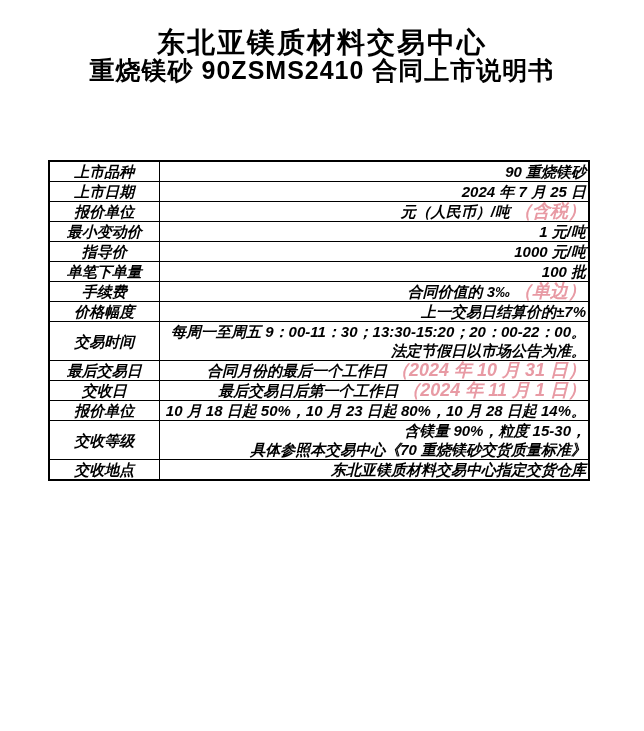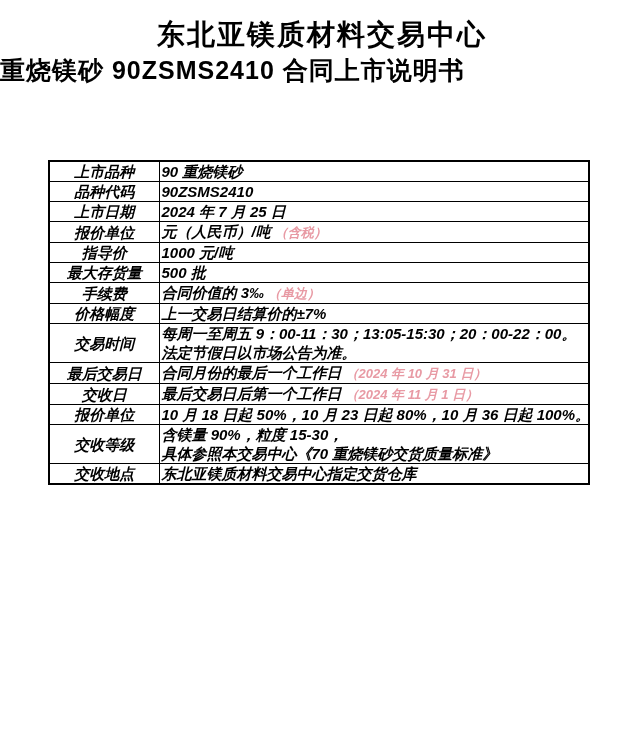--- a/index.html
+++ b/index.html
@@ -7,27 +7,27 @@
   body {
     width: 644px; height: 731px;
     font-family: "Liberation Sans", "DejaVu Sans", sans-serif;
     color: #000;
     position: relative;
     overflow: hidden;
   }
   .doc { position: relative; width: 644px; height: 731px; background: #fff; }
 
   .title-1 {
-    position: absolute; top: 16px; left: 0; width: 100%;
+    position: absolute; top: 24px; left: 0; width: 100%;
     text-align: center;
     font-size: 28px; font-weight: bold; letter-spacing: 2px;
   }
   .title-2 {
     position: absolute; top: 54px; left: 0; width: 100%;
-    text-align: left;
+    text-align: center;
     font-size: 25px; font-weight: bold; letter-spacing: 1px;
   }
 
   table.spec {
     position: absolute; top: 160px; left: 48px;
     width: 542px;
     border-collapse: collapse;
     border: 2px solid #000;
     table-layout: fixed;
     font-style: italic;
@@ -41,109 +41,109 @@
     padding: 0 2px;
     vertical-align: middle;
     white-space: nowrap;
     overflow: hidden;
   }
   td.label-cell {
     width: 110px;
     text-align: center;
     font-size: 16px;
   }
-  td.value-cell { text-align: left; }
+  td.value-cell { text-align: right; }
   tr.tall td { height: 38px; }
   .value-line { line-height: 19px; }
   .pink {
     color: var(--pink, #e89aa4);
-    font-size: 13px;
+    font-size: 18px;
     margin-left: 4px;
   }
 </style>
 </head>
 <body>
 
 <div class="doc">
   <div class="title-1">东北亚镁质材料交易中心</div>
   <div class="title-2">重烧镁砂 90ZSMS2410 合同上市说明书</div>
 
   <table class="spec">
     <tbody>
         <tr>
           <td class="label-cell">上市品种</td>
           <td class="value-cell">
             <div class="value-line"><span>90 重烧镁砂</span></div>
           </td>
         </tr>
         <tr>
-          <td class="label-cell">品种代码</td>
-          <td class="value-cell">
-            <div class="value-line"><span>90ZSMS2410</span></div>
-          </td>
-        </tr>
-        <tr>
           <td class="label-cell">上市日期</td>
           <td class="value-cell">
             <div class="value-line"><span>2024 年 7 月 25 日</span></div>
           </td>
         </tr>
         <tr>
           <td class="label-cell">报价单位</td>
           <td class="value-cell">
             <div class="value-line"><span>元（人民币）/吨</span><span class="pink">（含税）</span></div>
           </td>
         </tr>
         <tr>
+          <td class="label-cell">最小变动价</td>
+          <td class="value-cell">
+            <div class="value-line"><span>1 元/吨</span></div>
+          </td>
+        </tr>
+        <tr>
           <td class="label-cell">指导价</td>
           <td class="value-cell">
             <div class="value-line"><span>1000 元/吨</span></div>
           </td>
         </tr>
         <tr>
-          <td class="label-cell">最大存货量</td>
+          <td class="label-cell">单笔下单量</td>
           <td class="value-cell">
-            <div class="value-line"><span>500 批</span></div>
+            <div class="value-line"><span>100 批</span></div>
           </td>
         </tr>
         <tr>
           <td class="label-cell">手续费</td>
           <td class="value-cell">
             <div class="value-line"><span>合同价值的 3‰</span><span class="pink">（单边）</span></div>
           </td>
         </tr>
         <tr>
           <td class="label-cell">价格幅度</td>
           <td class="value-cell">
             <div class="value-line"><span>上一交易日结算价的±7%</span></div>
           </td>
         </tr>
         <tr class="tall">
           <td class="label-cell">交易时间</td>
           <td class="value-cell">
-            <div class="value-line"><span>每周一至周五 9：00-11：30；13:05-15:30；20：00-22：00。</span></div>
+            <div class="value-line"><span>每周一至周五 9：00-11：30；13:30-15:20；20：00-22：00。</span></div>
             <div class="value-line"><span>法定节假日以市场公告为准。</span></div>
           </td>
         </tr>
         <tr>
           <td class="label-cell">最后交易日</td>
           <td class="value-cell">
             <div class="value-line"><span>合同月份的最后一个工作日</span><span class="pink">（2024 年 10 月 31 日）</span></div>
           </td>
         </tr>
         <tr>
           <td class="label-cell">交收日</td>
           <td class="value-cell">
             <div class="value-line"><span>最后交易日后第一个工作日</span><span class="pink">（2024 年 11 月 1 日）</span></div>
           </td>
         </tr>
         <tr>
           <td class="label-cell">报价单位</td>
           <td class="value-cell">
-            <div class="value-line"><span>10 月 18 日起 50%，10 月 23 日起 80%，10 月 36 日起 100%。</span></div>
+            <div class="value-line"><span>10 月 18 日起 50%，10 月 23 日起 80%，10 月 28 日起 14%。</span></div>
           </td>
         </tr>
         <tr class="tall">
           <td class="label-cell">交收等级</td>
           <td class="value-cell">
             <div class="value-line"><span>含镁量 90%，粒度 15-30，</span></div>
             <div class="value-line"><span>具体参照本交易中心《70 重烧镁砂交货质量标准》</span></div>
           </td>
         </tr>
         <tr>

